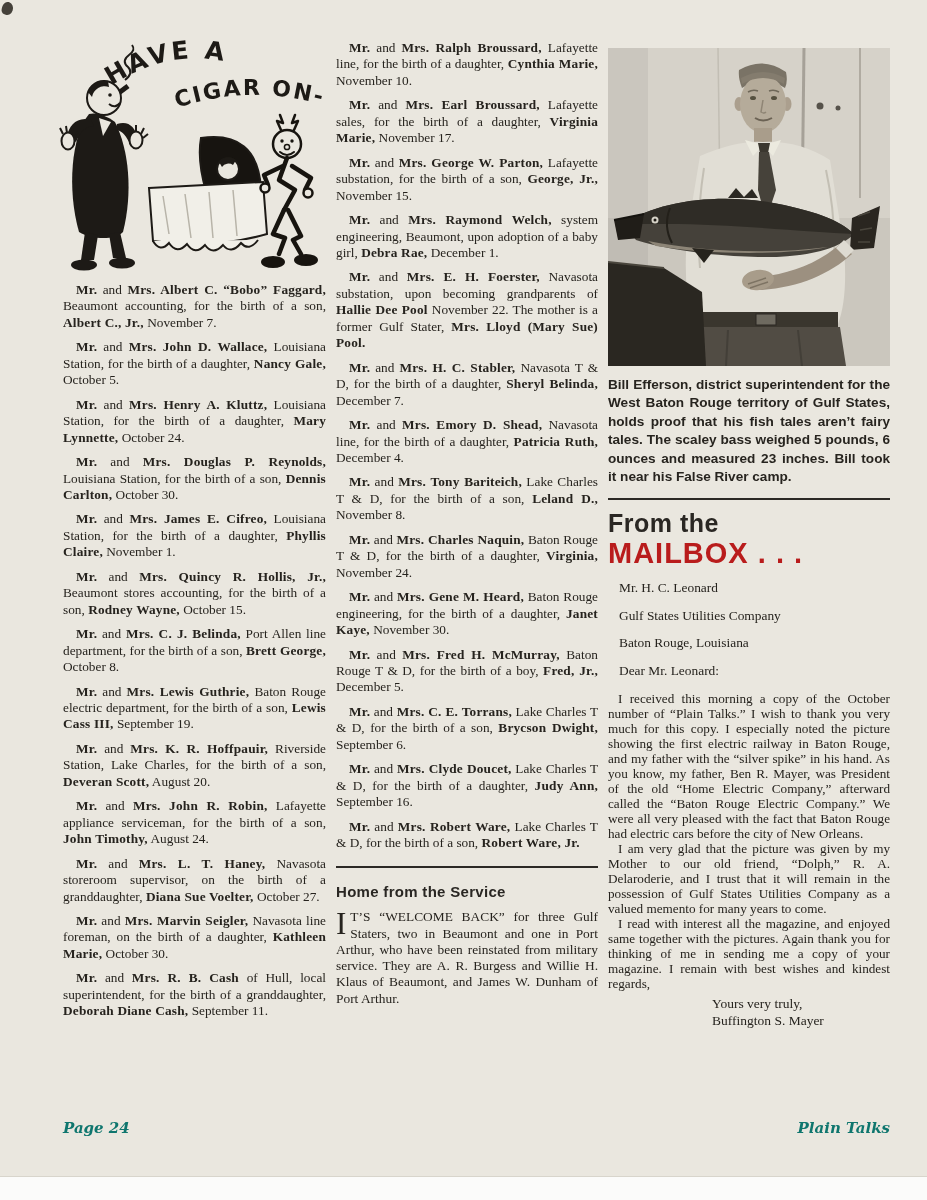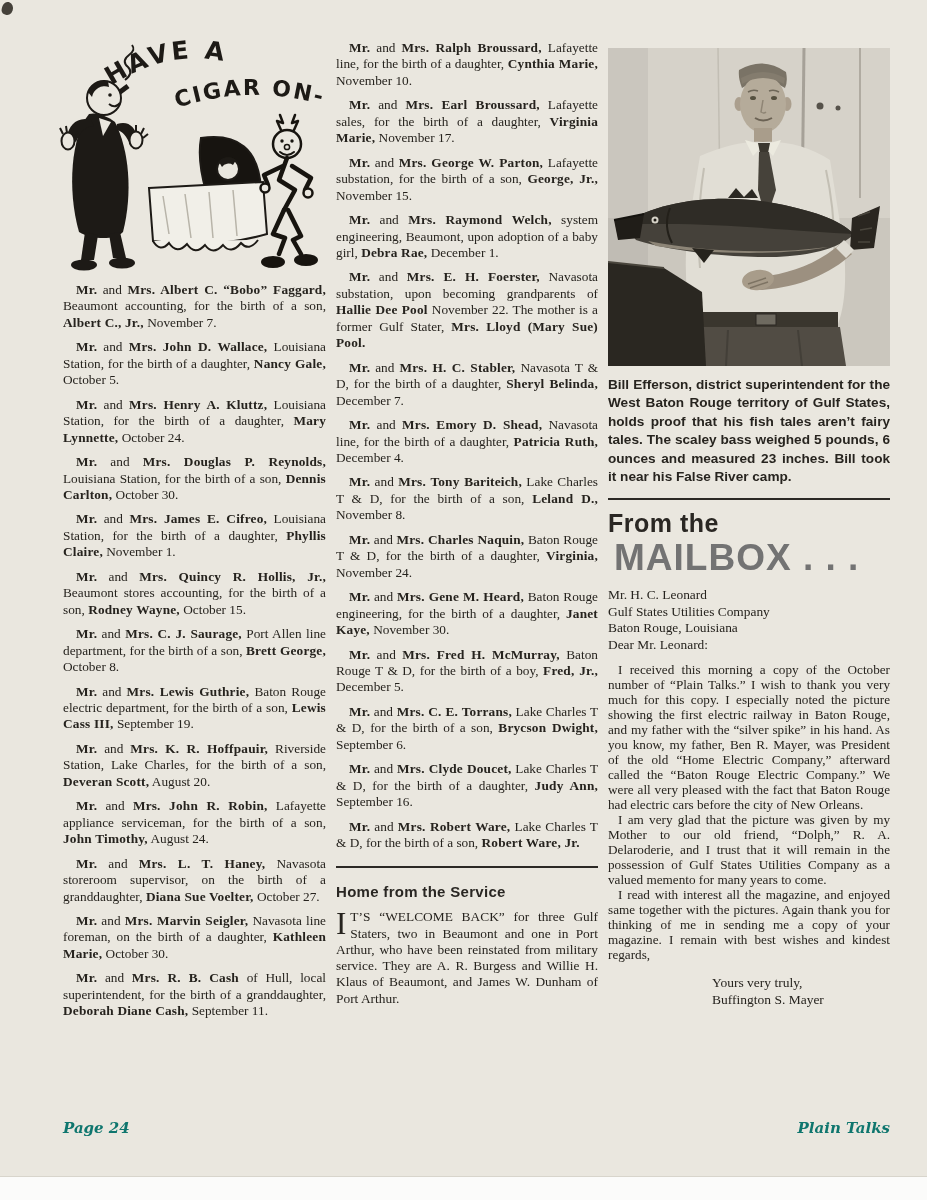--- a/index.html
+++ b/index.html
@@ -20,26 +20,26 @@
   .service-h{font-family:"Liberation Sans",sans-serif;font-weight:700;font-size:15px;
         letter-spacing:.3px;margin:2px 0 9px;color:#2a2723;}
   .service-body{font-size:13.4px;line-height:16.2px;text-align:justify;margin:0;}
   .dropcap{float:left;font-size:31px;line-height:26px;padding:2px 4px 0 0;}
   .photo{display:block;}
   .caption{font-family:"Liberation Sans",sans-serif;font-weight:700;font-size:13.6px;
         line-height:18.4px;text-align:justify;margin:10px 0 0;color:#27241f;}
   #col3 .rule{margin:12px 0 10px;}
   .mb-h1{font-family:"Liberation Sans",sans-serif;font-size:25px;font-weight:700;
         letter-spacing:.5px;line-height:1.05;margin:0;color:#2a2723;}
-  .mb-h2{font-family:"Liberation Sans",sans-serif;font-size:37px;font-weight:700;
-        letter-spacing:1px;line-height:1.12;margin:0 6px 9px;color:#737373;}
-  .addr p{margin:0;font-size:13.4px;line-height:16.6px;text-indent:0;}
+  .mb-h2{font-family:"Liberation Sans",sans-serif;font-size:29px;font-weight:700;
+        letter-spacing:1px;line-height:1.12;margin:0 0 9px;color:#b91c1c;}
+  .addr p{margin:11px;font-size:13.4px;line-height:16.6px;text-indent:0;}
   .letter-body p{font-size:13.2px;line-height:15px;text-align:justify;text-indent:10px;margin:0;}
   .letter-body p:first-child{margin-top:8px;}
-  .signoff{margin-top:12px;padding-left:104px;}
+  .signoff{margin-top:4px;padding-left:104px;}
   .signoff p{margin:0;font-size:13.5px;line-height:17.5px;text-indent:0;}
   .footer{position:absolute;top:1119px;font-family:"DejaVu Serif",serif;font-weight:700;
         font-style:italic;font-size:15px;color:#0f766e;}
   #footer-left{left:63px;}
   #footer-right{left:608px;width:282px;text-align:right;}
   .cartoon text{font-family:"DejaVu Sans",sans-serif;font-weight:700;fill:#1d1a16;}
 </style>
 </head>
 <body>
 
@@ -108,21 +108,21 @@
         <ellipse cx="247" cy="222" rx="11" ry="5" fill="#17140f" stroke-width="2"></ellipse>
       </g>
     </svg>
     <div>
         <p class="ann"><b>Mr.</b> and <b>Mrs. Albert C. “Bobo” Faggard,</b> Beaumont accounting, for the birth of a son, <b>Albert C., Jr.,</b> November 7.</p>
         <p class="ann"><b>Mr.</b> and <b>Mrs. John D. Wallace,</b> Louisiana Station, for the birth of a daughter, <b>Nancy Gale,</b> October 5.</p>
         <p class="ann"><b>Mr.</b> and <b>Mrs. Henry A. Kluttz,</b> Louisiana Station, for the birth of a daughter, <b>Mary Lynnette,</b> October 24.</p>
         <p class="ann"><b>Mr.</b> and <b>Mrs. Douglas P. Reynolds,</b> Louisiana Station, for the birth of a son, <b>Dennis Carlton,</b> October 30.</p>
         <p class="ann"><b>Mr.</b> and <b>Mrs. James E. Cifreo,</b> Louisiana Station, for the birth of a daughter, <b>Phyllis Claire,</b> November 1.</p>
         <p class="ann"><b>Mr.</b> and <b>Mrs. Quincy R. Hollis, Jr.,</b> Beaumont stores accounting, for the birth of a son, <b>Rodney Wayne,</b> October 15.</p>
-        <p class="ann"><b>Mr.</b> and <b>Mrs. C. J. Saurage,</b> Port Allen line department, for the birth of a son, <b>Brett George,</b> October 8.</p>
+        <p class="ann"><b>Mr.</b> and <b>Mrs. C. J. Belinda,</b> Port Allen line department, for the birth of a son, <b>Brett George,</b> October 8.</p>
         <p class="ann"><b>Mr.</b> and <b>Mrs. Lewis Guthrie,</b> Baton Rouge electric department, for the birth of a son, <b>Lewis Cass III,</b> September 19.</p>
         <p class="ann"><b>Mr.</b> and <b>Mrs. K. R. Hoffpauir,</b> Riverside Station, Lake Charles, for the birth of a son, <b>Deveran Scott,</b> August 20.</p>
         <p class="ann"><b>Mr.</b> and <b>Mrs. John R. Robin,</b> Lafayette appliance serviceman, for the birth of a son, <b>John Timothy,</b> August 24.</p>
         <p class="ann"><b>Mr.</b> and <b>Mrs. L. T. Haney,</b> Navasota storeroom supervisor, on the birth of a granddaughter, <b>Diana Sue Voelter,</b> October 27.</p>
         <p class="ann"><b>Mr.</b> and <b>Mrs. Marvin Seigler,</b> Navasota line foreman, on the birth of a daughter, <b>Kathleen Marie,</b> October 30.</p>
         <p class="ann"><b>Mr.</b> and <b>Mrs. R. B. Cash</b> of Hull, local superintendent, for the birth of a granddaughter, <b>Deborah Diane Cash,</b> September 11.</p>
       </div>
   </div>
 
   <div class="col" id="col2">

